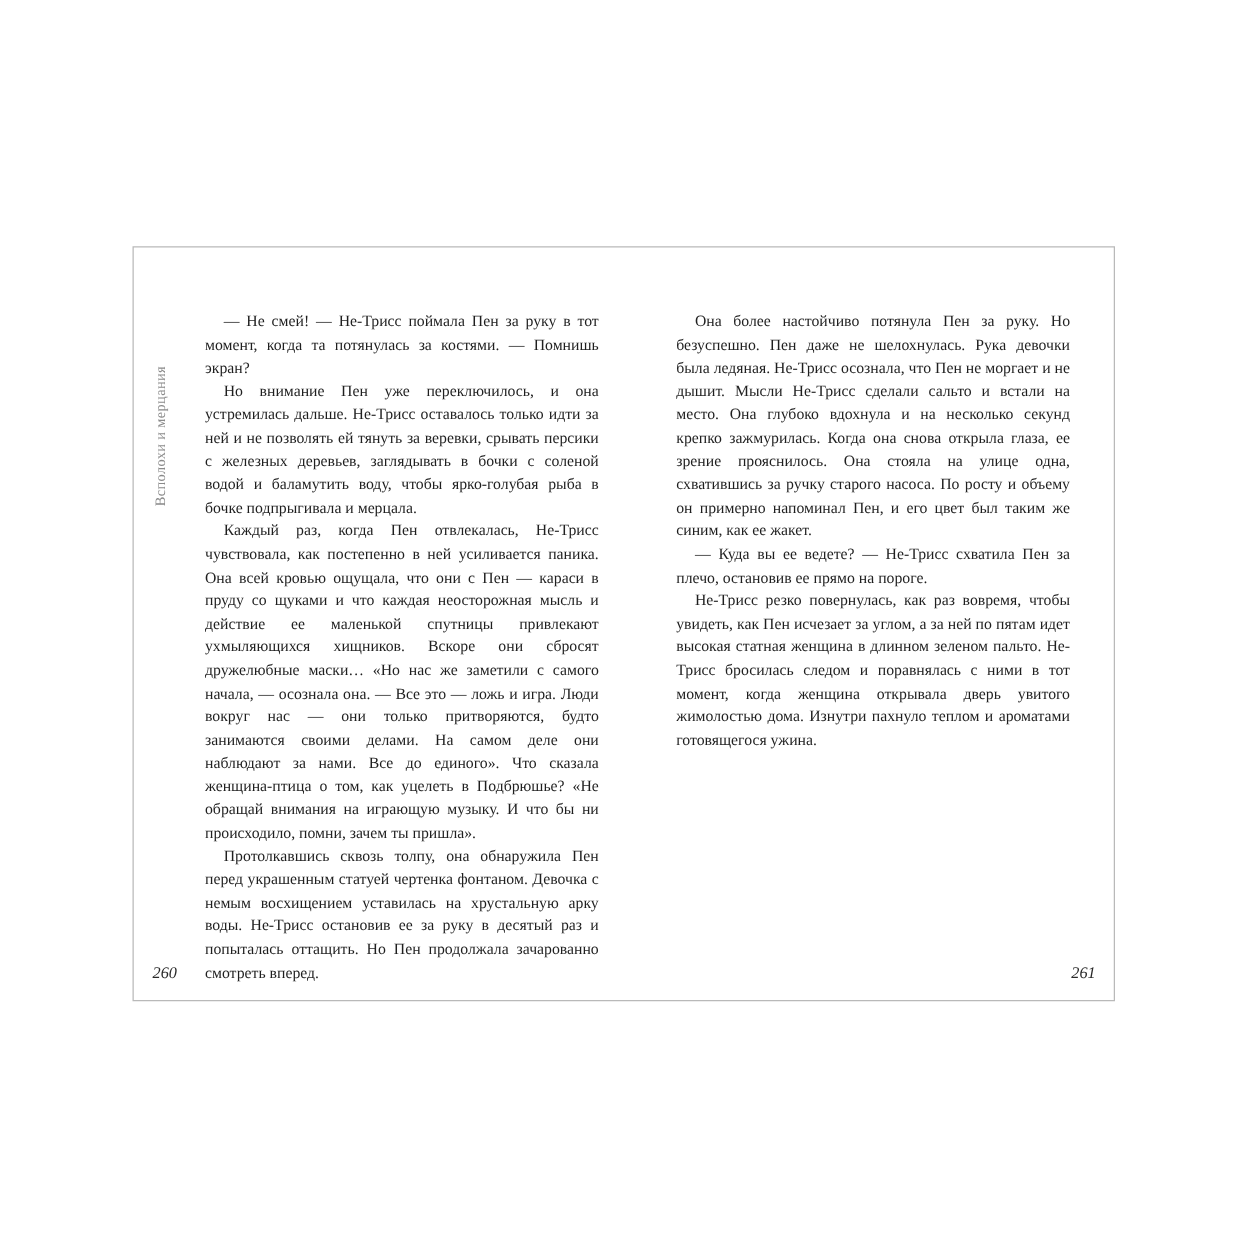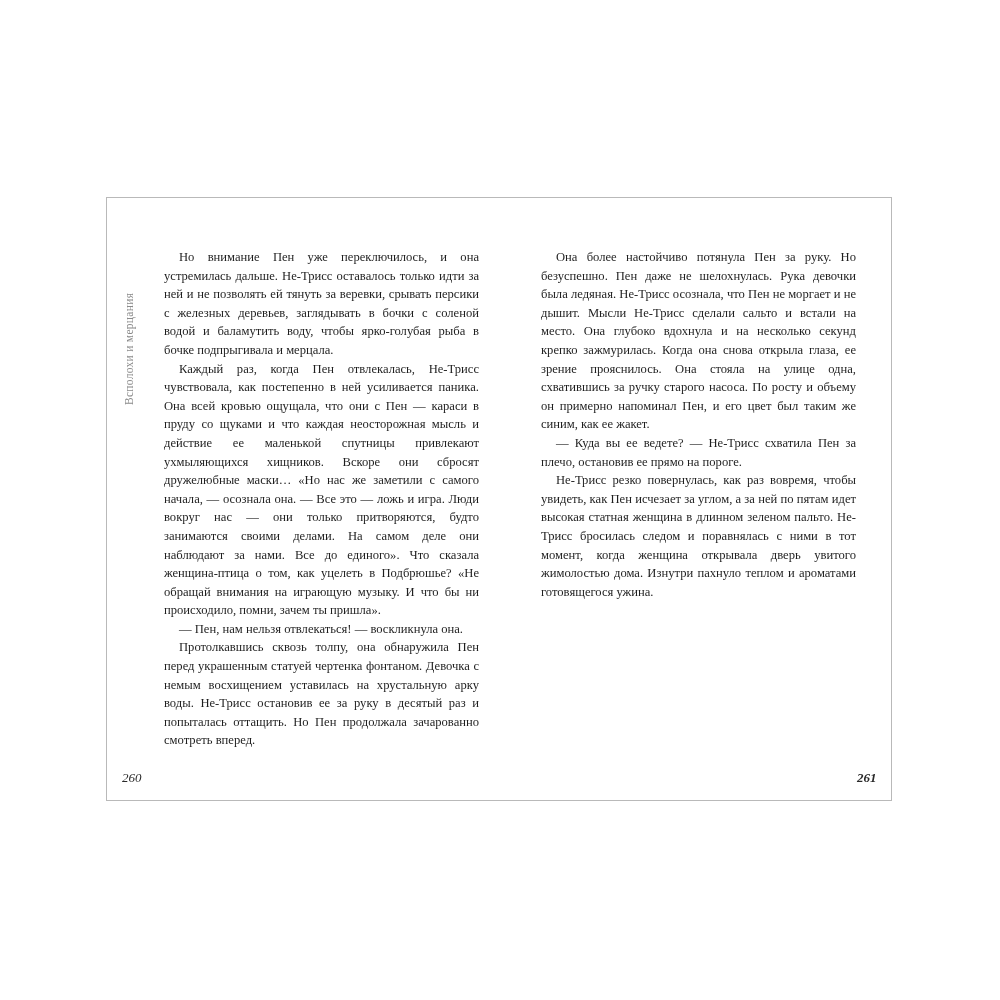--- a/index.html
+++ b/index.html
@@ -58,35 +58,35 @@
     }
     .page-num {
       position: absolute;
       top: 770px;
       font-family: "Liberation Serif", serif;
       font-style: italic;
       font-size: 13px;
       color: #2a2a2a;
     }
     .page-num.left { left: 122px; }
-    .page-num.right { left: 857px; font-weight: bold; }
+    .page-num.right { left: 857px; }
   </style>
 </head>
 <body>
 
 <div class="spread"></div>
 
 <div class="running-head">
   <span>Всполохи и мерцания</span>
 </div>
 
 <div class="page-text left">
+  <p>— Не смей! — Не-Трисс поймала Пен за руку в тот момент, когда та потянулась за костями. — Помнишь экран?</p>
   <p>Но внимание Пен уже переключилось, и она устремилась дальше. Не-Трисс оставалось только идти за ней и не позволять ей тянуть за веревки, срывать персики с железных деревьев, заглядывать в бочки с соленой водой и баламутить воду, чтобы ярко-голубая рыба в бочке подпрыгивала и мерцала.</p>
   <p>Каждый раз, когда Пен отвлекалась, Не-Трисс чувствовала, как постепенно в ней усиливается паника. Она всей кровью ощущала, что они с Пен — караси в пруду со щуками и что каждая неосторожная мысль и действие ее маленькой спутницы привлекают ухмыляющихся хищников. Вскоре они сбросят дружелюбные маски… «Но нас же заметили с самого начала, — осознала она. — Все это — ложь и игра. Люди вокруг нас — они только притворяются, будто занимаются своими делами. На самом деле они наблюдают за нами. Все до единого». Что сказала женщина-птица о том, как уцелеть в Подбрюшье? «Не обращай внимания на играющую музыку. И что бы ни происходило, помни, зачем ты пришла».</p>
-  <p>— Пен, нам нельзя отвлекаться! — воскликнула она.</p>
   <p>Протолкавшись сквозь толпу, она обнаружила Пен перед украшенным статуей чертенка фонтаном. Девочка с немым восхищением уставилась на хрустальную арку воды. Не-Трисс остановив ее за руку в десятый раз и попыталась оттащить. Но Пен продолжала зачарованно смотреть вперед.</p>
 </div>
 
 <div class="page-text right">
   <p>Она более настойчиво потянула Пен за руку. Но безуспешно. Пен даже не шелохнулась. Рука девочки была ледяная. Не-Трисс осознала, что Пен не моргает и не дышит. Мысли Не-Трисс сделали сальто и встали на место. Она глубоко вдохнула и на несколько секунд крепко зажмурилась. Когда она снова открыла глаза, ее зрение прояснилось. Она стояла на улице одна, схватившись за ручку старого насоса. По росту и объему он примерно напоминал Пен, и его цвет был таким же синим, как ее жакет.</p>
   <p>— Куда вы ее ведете? — Не-Трисс схватила Пен за плечо, остановив ее прямо на пороге.</p>
   <p>Не-Трисс резко повернулась, как раз вовремя, чтобы увидеть, как Пен исчезает за углом, а за ней по пятам идет высокая статная женщина в длинном зеленом пальто. Не-Трисс бросилась следом и поравнялась с ними в тот момент, когда женщина открывала дверь увитого жимолостью дома. Изнутри пахнуло теплом и ароматами готовящегося ужина.</p>
 </div>
 
 <div class="page-num left">260</div>

